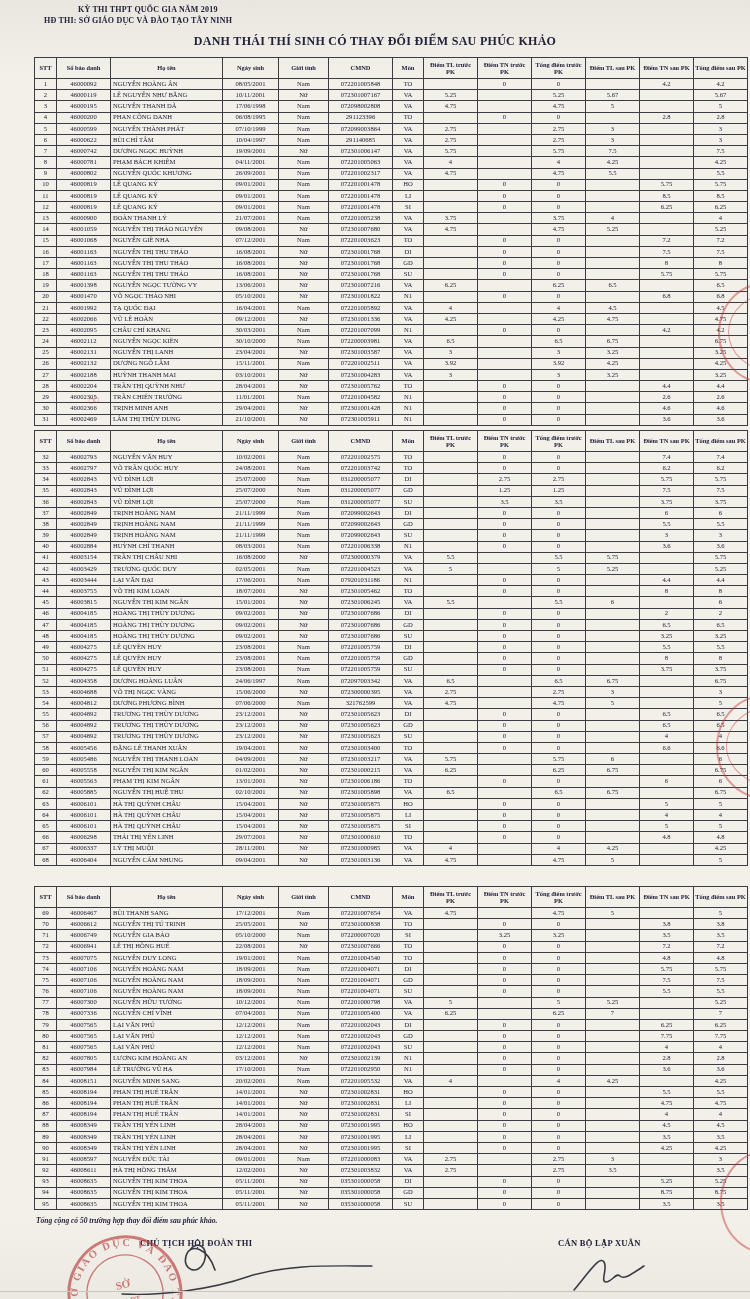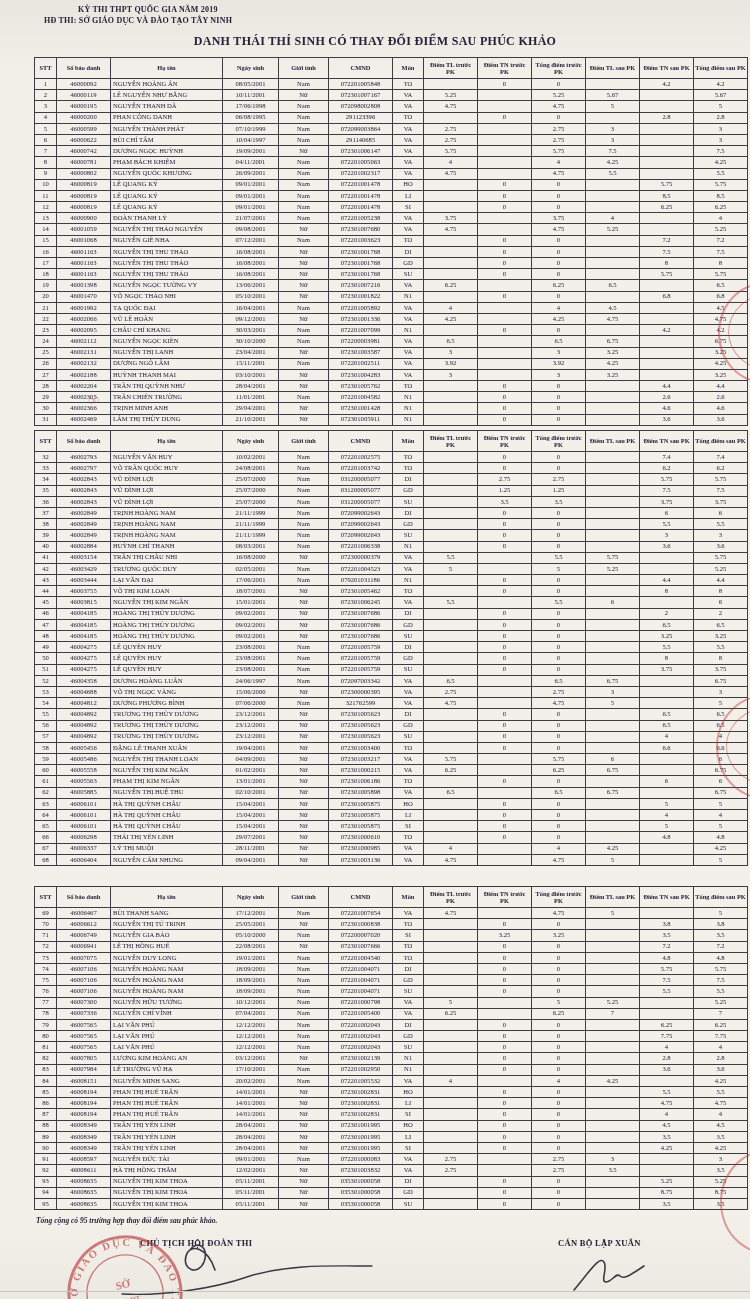--- a/index.html
+++ b/index.html
@@ -1568,21 +1568,21 @@
             <td></td>
             <td>0</td>
             <td>0</td>
             <td></td>
             <td>3.5</td>
             <td>3.5</td>
           </tr>
         </tbody>
       </table>
 
-    <div class="summary">Tổng cộng có 95 trường hợp thay đổi điểm sau phúc khảo.</div>
+    <div class="summary">Tổng cộng có 50 trường hợp thay đổi điểm sau phúc khảo.</div>
     <div class="sigtitle sig-left-title">CHỦ TỊCH HỘI ĐOÀN THI</div>
     <div class="sigtitle sig-right-title">CÁN BỘ LẬP XUÂN</div>
 
     <svg class="stamp-svg" style="left:60px;top:1228px;transform:rotate(-14deg);" width="130" height="130" viewBox="0 0 130 130">
       <circle cx="65" cy="65" r="56" fill="none" stroke="#b63434" stroke-width="3"></circle>
       <circle cx="65" cy="65" r="38" fill="none" stroke="#b63434" stroke-width="1.4"></circle>
       <defs>
           <path id="stampcirc" d="M65,65 m-47,0 a47,47 0 1,1 94,0 a47,47 0 1,1 -94,0"></path>
         </defs>
       <text font-size="10.5" fill="#b63434" font-family="Liberation Serif,serif" font-weight="bold" letter-spacing="2">

